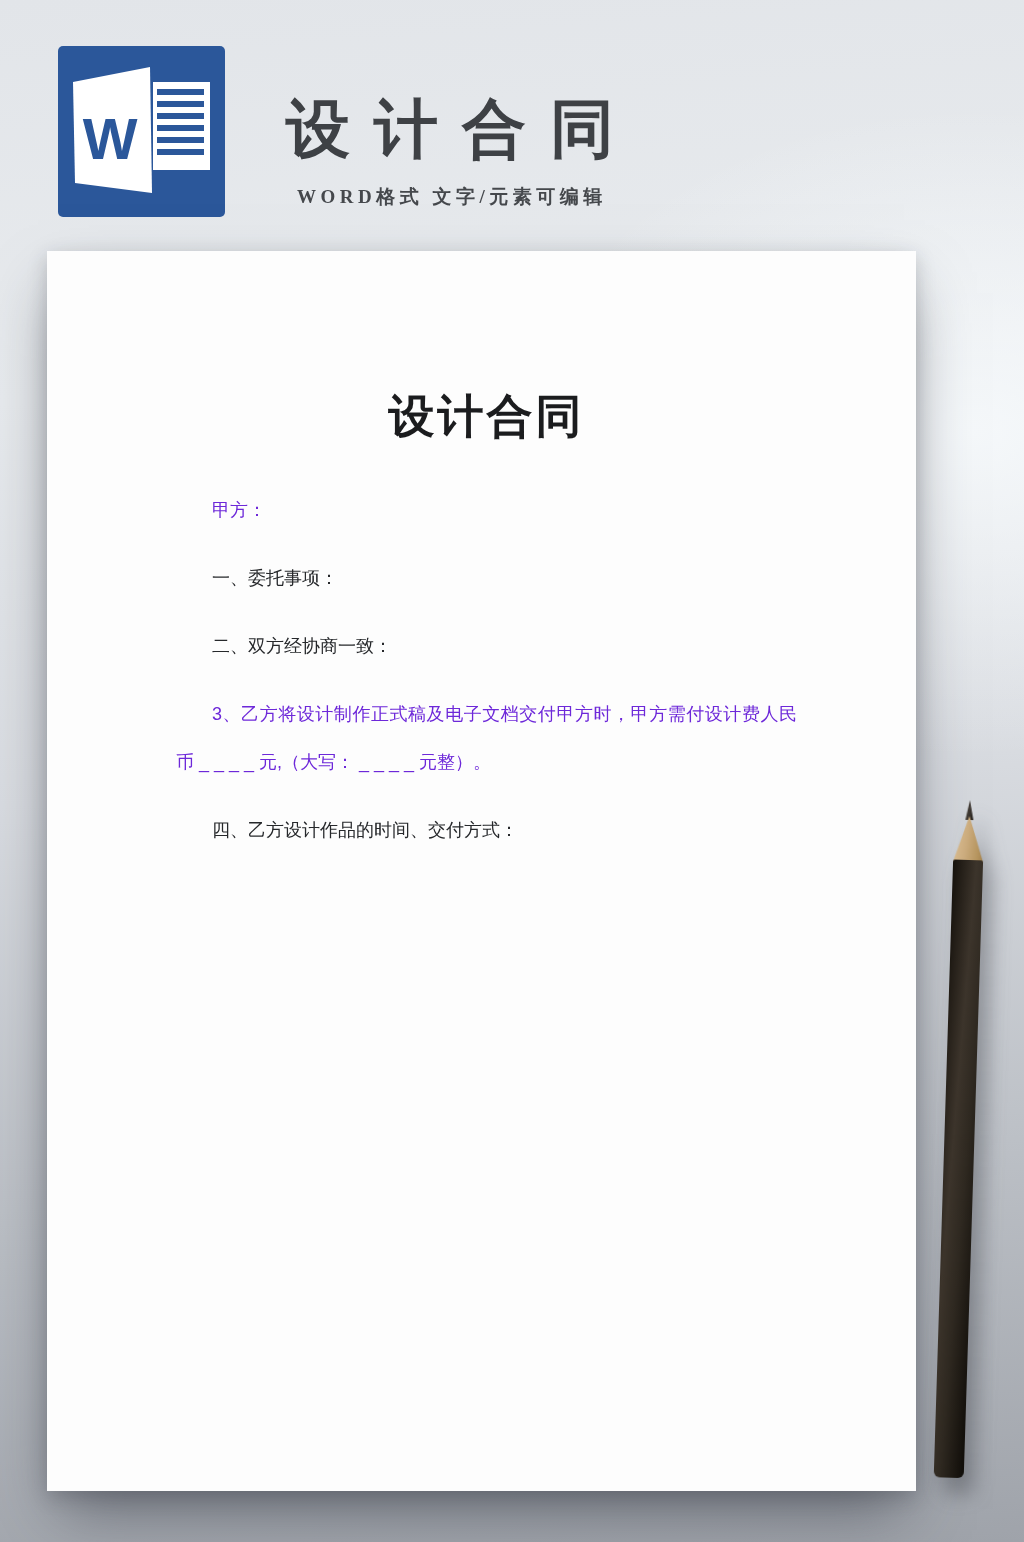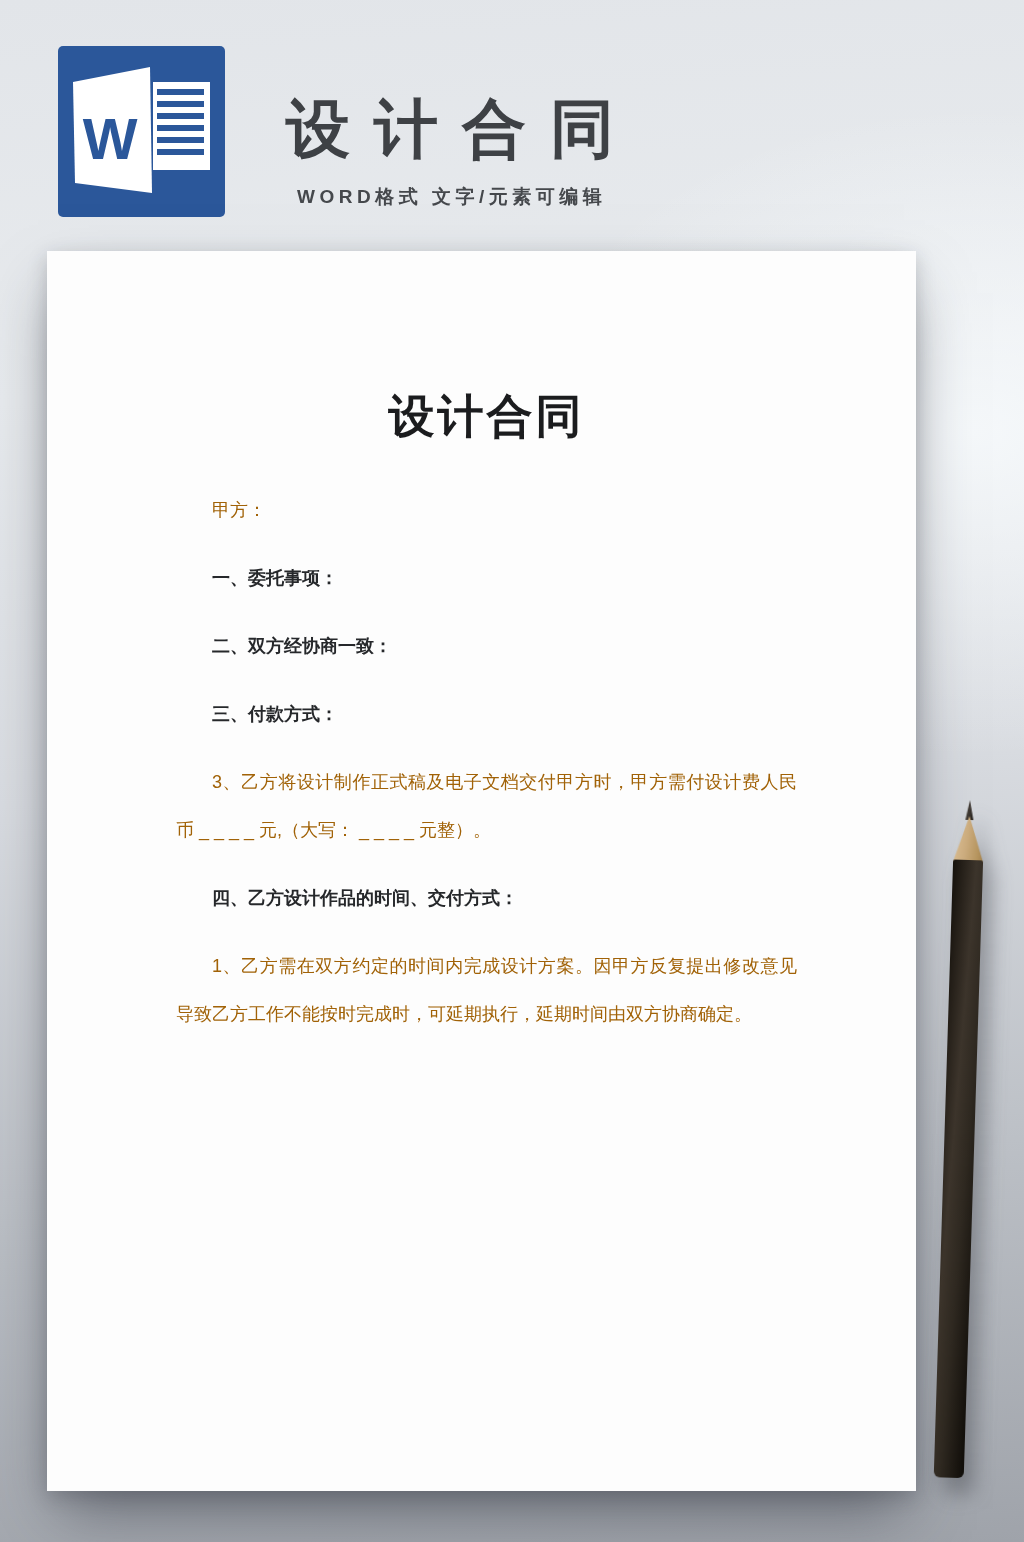--- a/index.html
+++ b/index.html
@@ -22,20 +22,21 @@
     position: absolute; left: 286px; top: 86px;
     font-size: 64px; font-weight: 700;
     letter-spacing: 24px; white-space: nowrap;
     color: #3e4145;
   }
   .banner-subtitle {
     position: absolute; left: 297px; top: 184px;
     font-size: 19px; font-weight: 700;
     letter-spacing: 4.5px; white-space: nowrap;
     color: #45484c;
+    font-family: Liberation Serif, serif;
   }
 
   
   .page {
     position: absolute; left: 47px; top: 251px;
     width: 869px; height: 1240px;
     background: #fdfdfd;
     box-shadow: 0 30px 60px -12px rgba(45,50,60,0.55), 0 6px 18px rgba(45,50,60,0.22);
     padding: 135px 119px 0 129px;
   }
@@ -43,23 +44,23 @@
     font-size: 46px; font-weight: 700;
     letter-spacing: 3px; text-align: center;
     color: #1b1c1e;
     margin: 0 0 38px 0;
   }
   .line {
     font-size: 18px; line-height: 48px;
     margin: 0 0 20px 0;
     text-indent: 2em;
     text-align: justify;
-    color: #a16207;
+    color: #6d28d9;
   }
-  .line.heading { font-weight: 700; color: #26282b; }
+  .line.heading { font-weight: 400; color: #26282b; }
 
   
   .pencil {
     position: absolute; left: 952px; top: 800px;
     width: 36px; height: 688px;
     transform: rotate(1.8deg); transform-origin: 50% 0;
     filter: drop-shadow(10px 16px 10px rgba(55,58,66,0.40));
   }
   .pencil-graphite {
     position: absolute; left: 14px; top: 0;
@@ -101,24 +102,22 @@
   </div>
   <div class="banner-title">设计合同</div>
   <div class="banner-subtitle">WORD格式 文字/元素可编辑</div>
 
   <div class="page">
     <h2 class="doc-title">设计合同</h2>
 
     <p class="line">甲方：</p>
     <p class="line heading">一、委托事项：</p>
     <p class="line heading">二、双方经协商一致：</p>
-    <p class="line heading">三、付款方式：</p>
     <p class="line">3、乙方将设计制作正式稿及电子文档交付甲方时，甲方需付设计费人民币 _ _ _ _ 元,（大写： _ _ _ _ 元整）。</p>
     <p class="line heading">四、乙方设计作品的时间、交付方式：</p>
-    <p class="line">1、乙方需在双方约定的时间内完成设计方案。因甲方反复提出修改意见导致乙方工作不能按时完成时，可延期执行，延期时间由双方协商确定。</p>
   </div>
 
   <div class="pencil">
     <div class="pencil-graphite"></div>
     <div class="pencil-wood"></div>
     <div class="pencil-body"></div>
   </div>
 
 </div>
 

